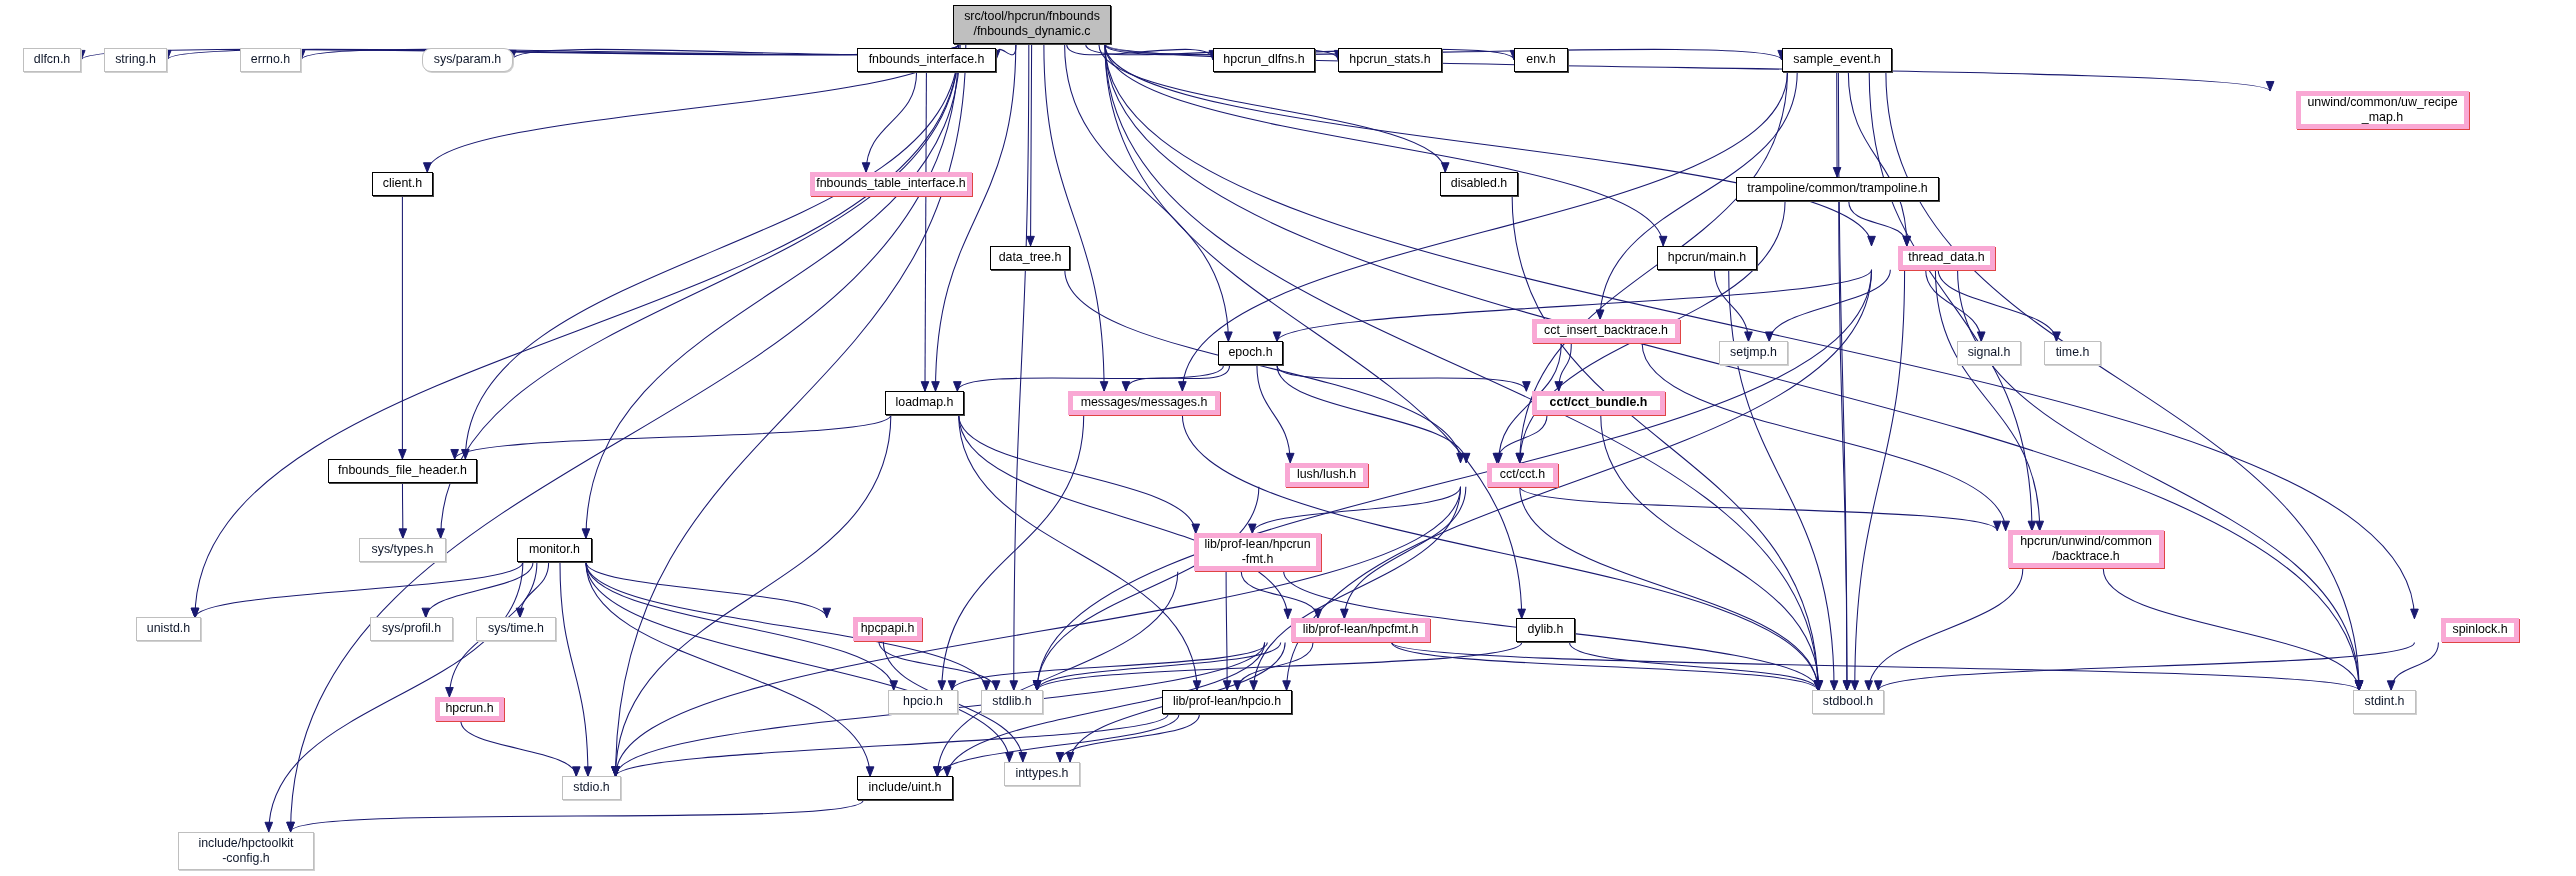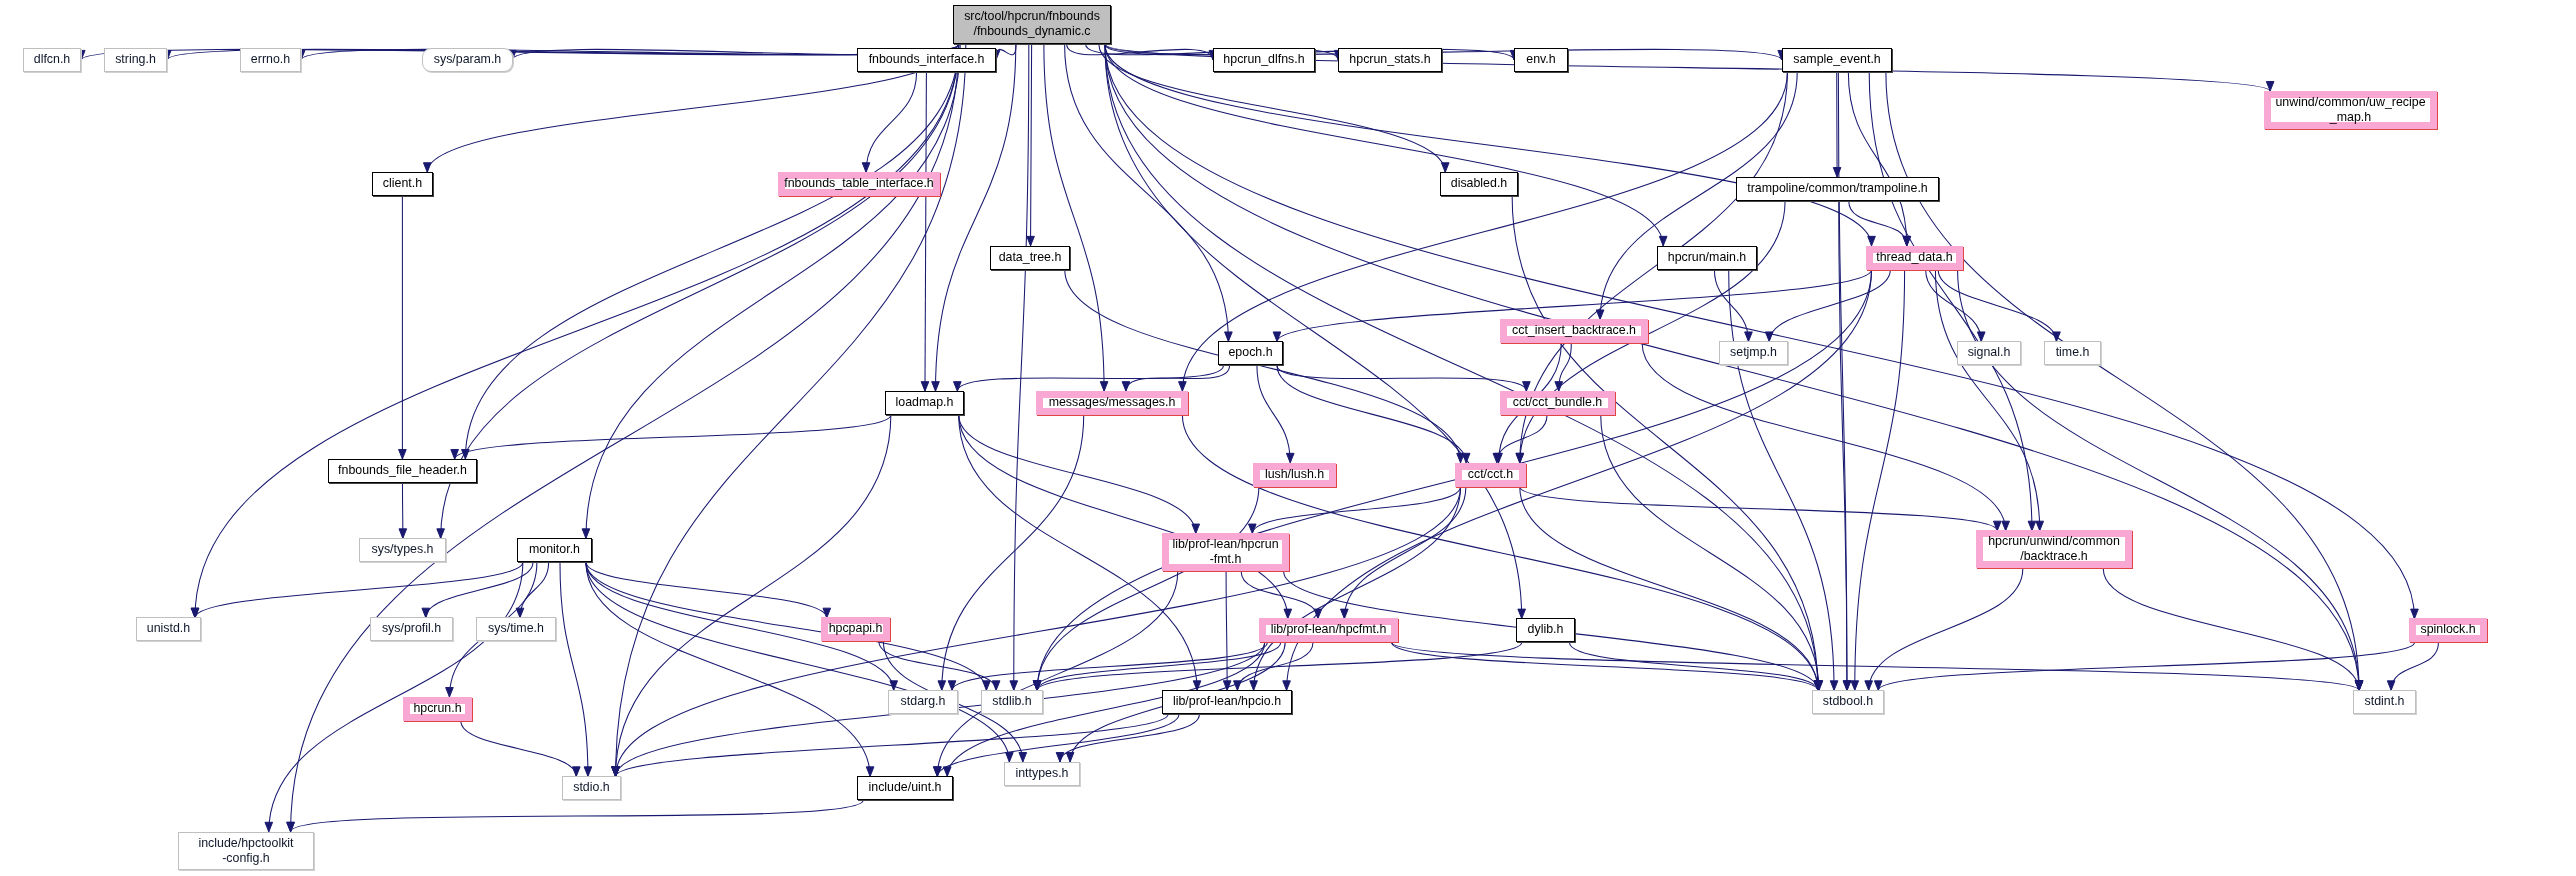--- a/index.html
+++ b/index.html
@@ -3,21 +3,21 @@
 <meta charset="utf-8">
 <style>
   html, body { margin:0; padding:0; background:#ffffff; }
   body { width:2576px; height:877px; position:relative; overflow:hidden;
          font-family:"Liberation Sans", "DejaVu Sans", sans-serif; }
   #graph { position:absolute; left:0; top:0; width:2576px; height:877px; }
   .node { position:absolute; box-sizing:border-box; background:#ffffff;
           display:flex; align-items:center; justify-content:center; text-align:center;
           font-size:12.4px; line-height:15.3px; color:#000; white-space:pre; cursor:pointer; }
   .node.local  { border:1px solid #000; box-shadow:1px 1px 0 #444; }
-  .node.red    { border:7px solid #f9a8d4; box-shadow:1px 1px 0 #e04444; }
+  .node.red    { border:5px solid #f9a8d4; box-shadow:1px 1px 0 #e04444;margin-left:32px; }
   .node.system { border:1px solid #bfbfbf; box-shadow:1px 1px 0 #d0d0d0; color:#0f172a; cursor:default; }
   .node.root   { border:1px solid #000; background:#bfbfbf; box-shadow:1px 1px 0 #444; cursor:default; }
   svg path.edge { fill:none; stroke:#191970; stroke-width:1.1; }
   svg polygon.arrow { fill:#191970; stroke:#191970; }
 </style>
 </head>
 <body>
 
 <div id="graph">
   <svg id="edges" width="2576" height="877" style="position:absolute;left:0;top:0;" viewBox="0 0 2695 917">
@@ -277,39 +277,39 @@
       <div class="node local" style="left: 990px; top: 246px; width: 80px; height: 24px;">data_tree.h</div>
       <div class="node local" style="left: 1657px; top: 246px; width: 100px; height: 24px;">hpcrun/main.h</div>
       <div class="node red" style="left: 1866px; top: 246px; width: 97px; height: 24px;">thread_data.h</div>
       <div class="node local" style="left: 1218px; top: 341px; width: 65px; height: 24px;">epoch.h</div>
       <div class="node red" style="left: 1500px; top: 319px; width: 148px; height: 24px;">cct_insert_backtrace.h</div>
       <div class="node system" style="left: 1719px; top: 341px; width: 69px; height: 24px;">setjmp.h</div>
       <div class="node system" style="left: 1957px; top: 341px; width: 64px; height: 24px; text-align: center;">signal.h</div>
       <div class="node system" style="left: 2044px; top: 341px; width: 57px; height: 24px;">time.h</div>
       <div class="node local" style="left: 885px; top: 391px; width: 79px; height: 24px;">loadmap.h</div>
       <div class="node red" style="left: 1036px; top: 391px; width: 152px; height: 24px;">messages/messages.h</div>
-      <div class="node red" style="left: 1500px; top: 391px; width: 115px; height: 24px;">cct/cct_bundle.h</div>
+      <div class="node red" style="left: 1500px; top: 391px; width: 133px; height: 24px; font-weight: bold;">cct/cct_bundle.h</div>
       <div class="node local" style="left: 328px; top: 459px; width: 149px; height: 24px;">fnbounds_file_header.h</div>
       <div class="node red" style="left: 1253px; top: 463px; width: 83px; height: 24px;">lush/lush.h</div>
       <div class="node red" style="left: 1455px; top: 463px; width: 71px; height: 24px;">cct/cct.h</div>
       <div class="node system" style="left: 359px; top: 538px; width: 87px; height: 24px;">sys/types.h</div>
       <div class="node local" style="left: 517px; top: 538px; width: 75px; height: 24px;">monitor.h</div>
       <div class="node red" style="left: 1162px; top: 533px; width: 127px; height: 38px;">lib/prof-lean/hpcrun
 -fmt.h</div>
       <div class="node red" style="left: 1976px; top: 530px; width: 156px; height: 38px;">hpcrun/unwind/common
 /backtrace.h</div>
       <div class="node system" style="left: 136px; top: 617px; width: 65px; height: 24px;">unistd.h</div>
       <div class="node system" style="left: 370px; top: 617px; width: 83px; height: 24px;">sys/profil.h</div>
       <div class="node system" style="left: 476px; top: 617px; width: 80px; height: 24px;">sys/time.h</div>
       <div class="node red" style="left: 821px; top: 617px; width: 69px; height: 24px;">hpcpapi.h</div>
       <div class="node red" style="left: 1259px; top: 618px; width: 139px; height: 24px;">lib/prof-lean/hpcfmt.h</div>
       <div class="node local" style="left: 1516px; top: 618px; width: 59px; height: 24px;">dylib.h</div>
       <div class="node red" style="left: 2409px; top: 618px; width: 78px; height: 24px;">spinlock.h</div>
       <div class="node red" style="left: 403px; top: 697px; width: 69px; height: 24px;">hpcrun.h</div>
-      <div class="node system" style="left: 888px; top: 690px; width: 70px; height: 24px;">stdarg.h</div>
+      <div class="node system" style="left: 888px; top: 690px; width: 70px; height: 24px;">hpcio.h</div>
       <div class="node system" style="left: 981px; top: 690px; width: 62px; height: 24px;">stdlib.h</div>
       <div class="node local" style="left: 1162px; top: 690px; width: 130px; height: 24px;">lib/prof-lean/hpcio.h</div>
       <div class="node system" style="left: 1812px; top: 690px; width: 72px; height: 24px; text-align: right;">stdbool.h</div>
       <div class="node system" style="left: 2353px; top: 690px; width: 63px; height: 24px;">stdint.h</div>
       <div class="node system" style="left: 562px; top: 776px; width: 59px; height: 24px;">stdio.h</div>
       <div class="node local" style="left: 857px; top: 776px; width: 96px; height: 24px;">include/uint.h</div>
       <div class="node system" style="left: 1004px; top: 762px; width: 76px; height: 24px;">inttypes.h</div>
       <div class="node system" style="left: 178px; top: 832px; width: 136px; height: 38px;">include/hpctoolkit
 -config.h</div>
     </div>

